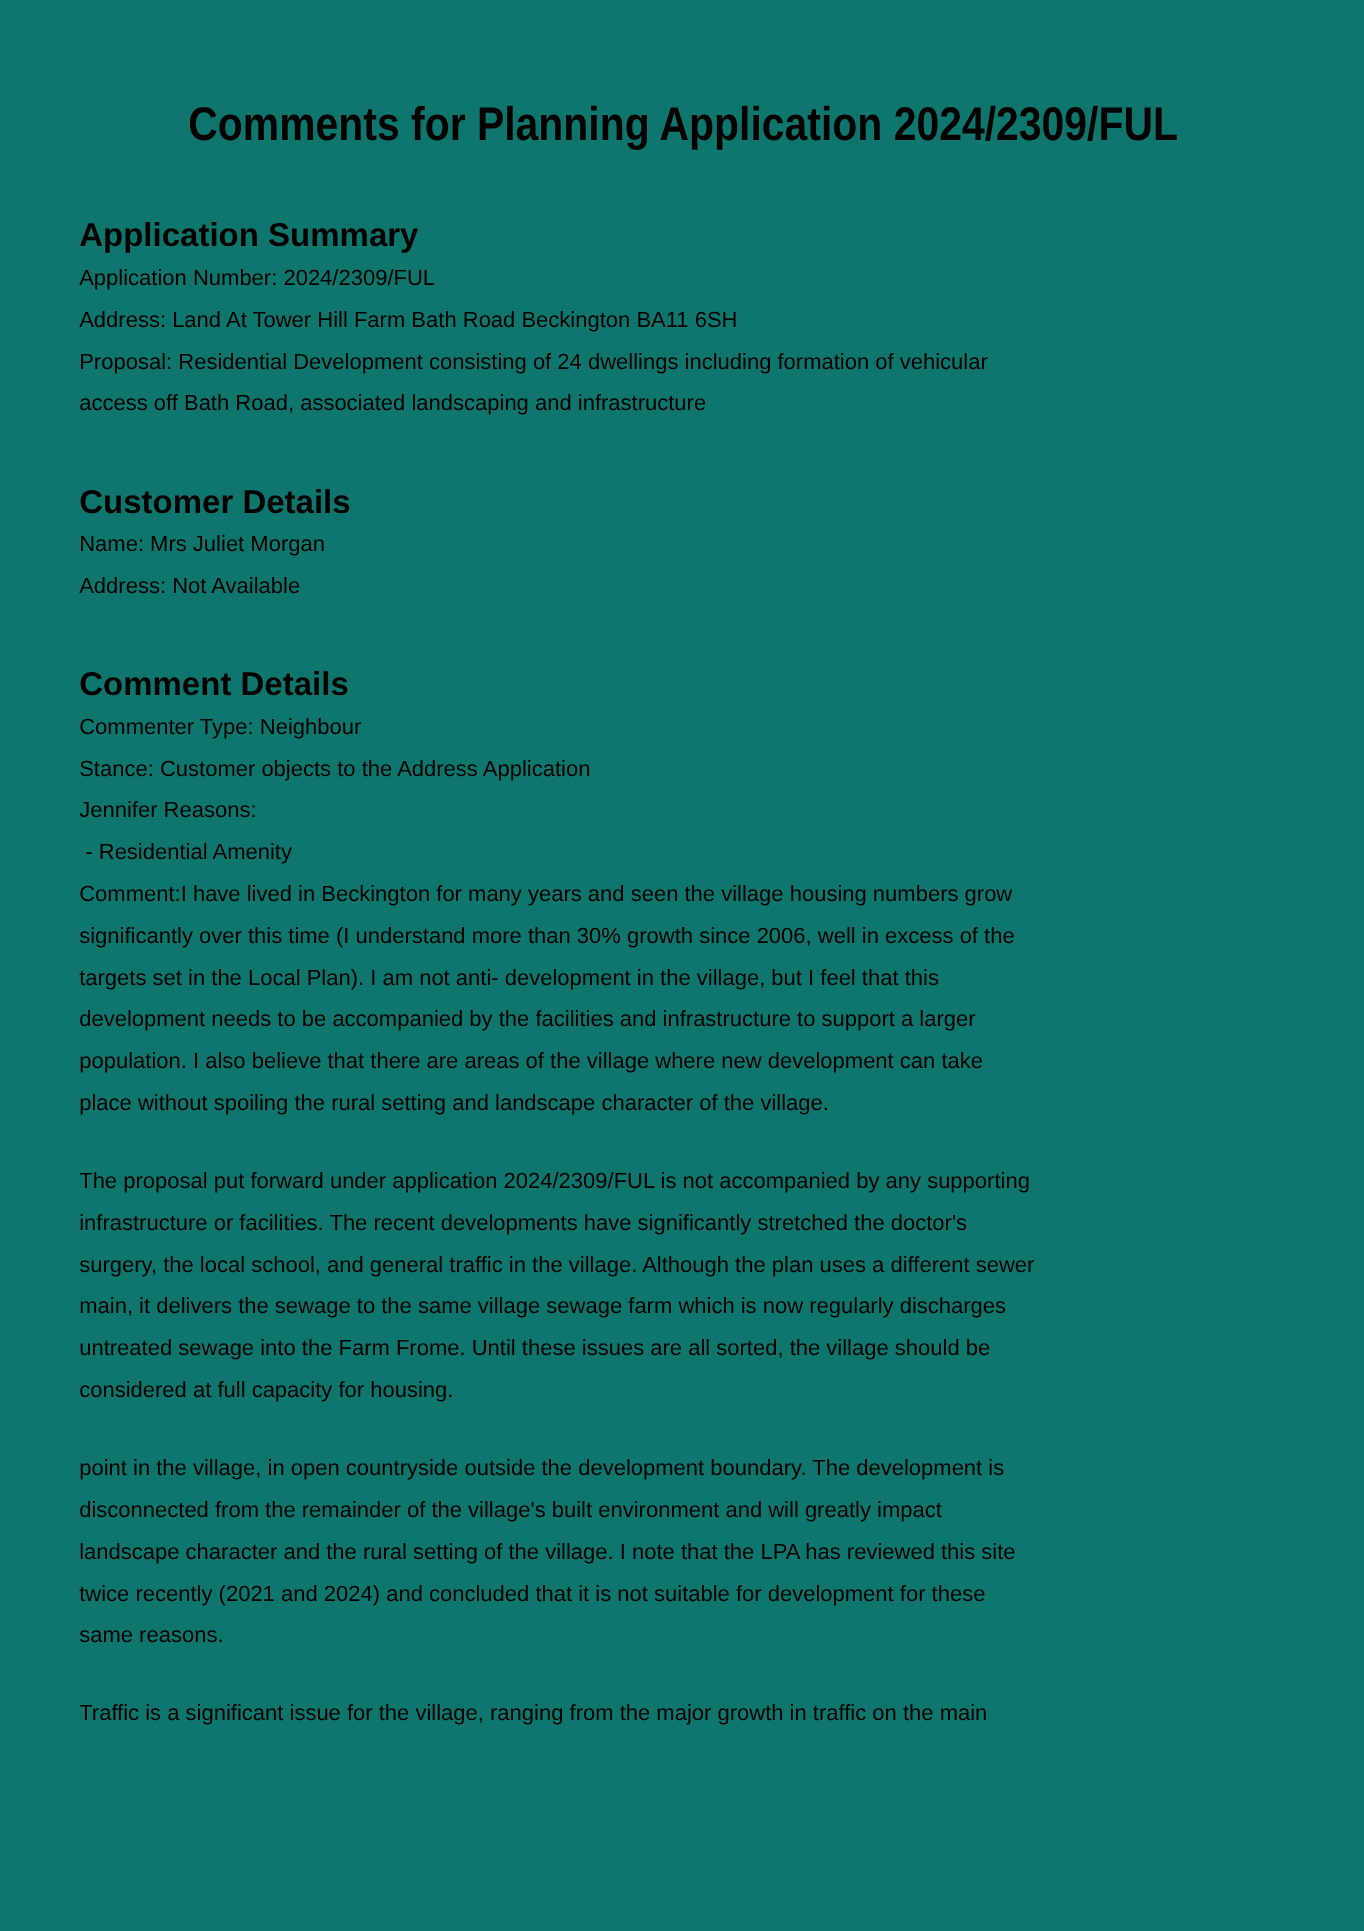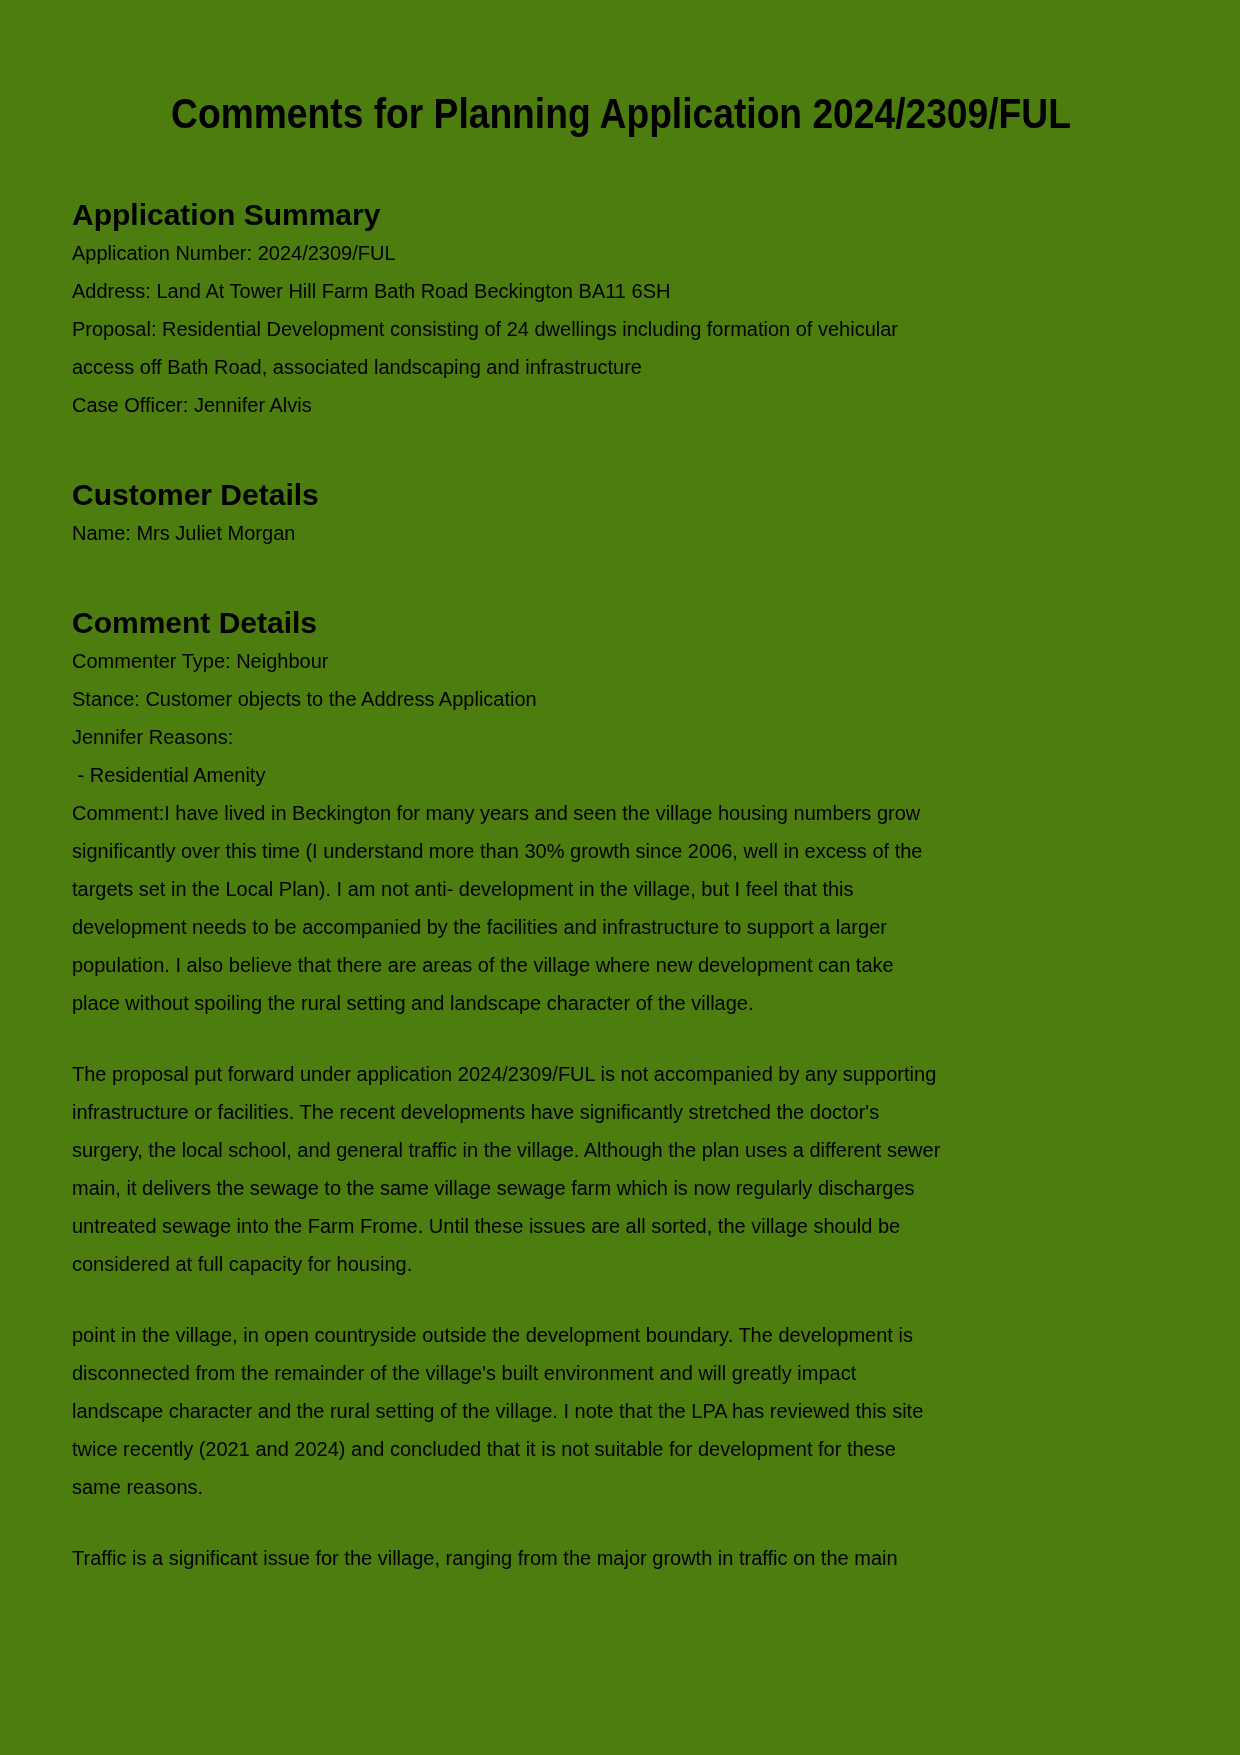--- a/index.html
+++ b/index.html
@@ -12,21 +12,21 @@
     height: 1755px;
     color: #000000;
     font-family: "Liberation Sans", sans-serif;
     overflow: hidden;
   }
   .page {
     box-sizing: border-box;
     width: 1240px;
     height: 1755px;
     padding: 88px 70px 0 72px;
-    background: #4d7c0f;
+    background: #0f766e;
   }
   .doc-title {
     margin: 0 0 58px 0;
     font-size: 43px;
     line-height: 50px;
     font-weight: 700;
     text-align: center;
     white-space: nowrap;
     transform: scaleX(0.865);
     transform-origin: 50% 50%;
@@ -60,28 +60,28 @@
 
   <h1 class="doc-title">Comments for Planning Application 2024/2309/FUL</h1>
 
   <section class="doc-section">
     <h2 class="section-heading">Application Summary</h2>
     <div class="section-lines">
         <div class="line">Application Number: 2024/2309/FUL</div>
         <div class="line">Address: Land At Tower Hill Farm Bath Road Beckington BA11 6SH</div>
         <div class="line">Proposal: Residential Development consisting of 24 dwellings including formation of vehicular</div>
         <div class="line">access off Bath Road, associated landscaping and infrastructure</div>
-        <div class="line">Case Officer: Jennifer Alvis</div>
       </div>
   </section>
 
   <section class="doc-section">
     <h2 class="section-heading">Customer Details</h2>
     <div class="section-lines">
         <div class="line">Name: Mrs Juliet Morgan</div>
+        <div class="line">Address: Not Available</div>
       </div>
   </section>
 
   <section class="doc-section">
     <h2 class="section-heading">Comment Details</h2>
     <div class="section-lines">
         <div class="line">Commenter Type: Neighbour</div>
         <div class="line">Stance: Customer objects to the Address Application</div>
         <div class="line">Jennifer Reasons:</div>
         <div class="line"> - Residential Amenity</div>

